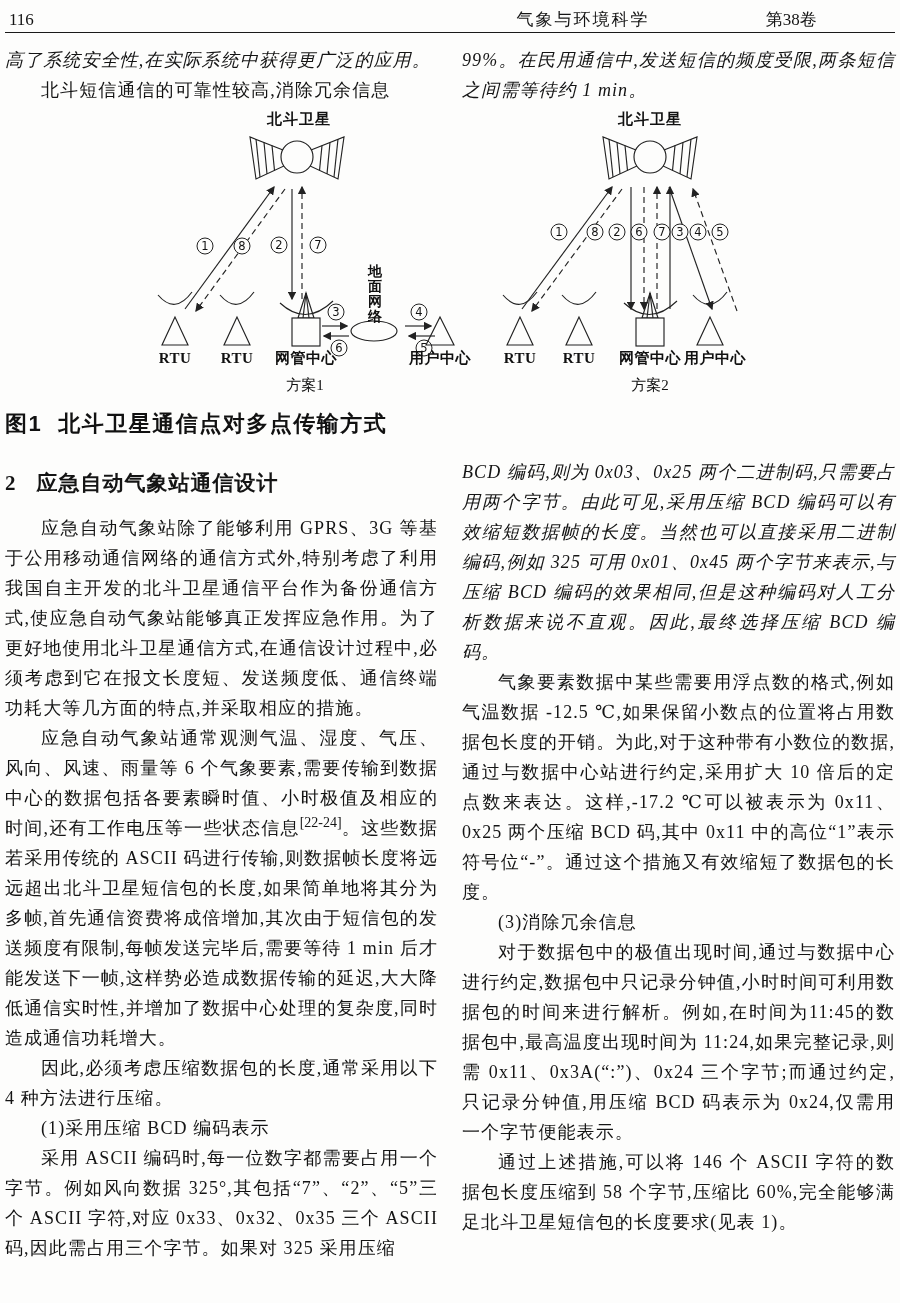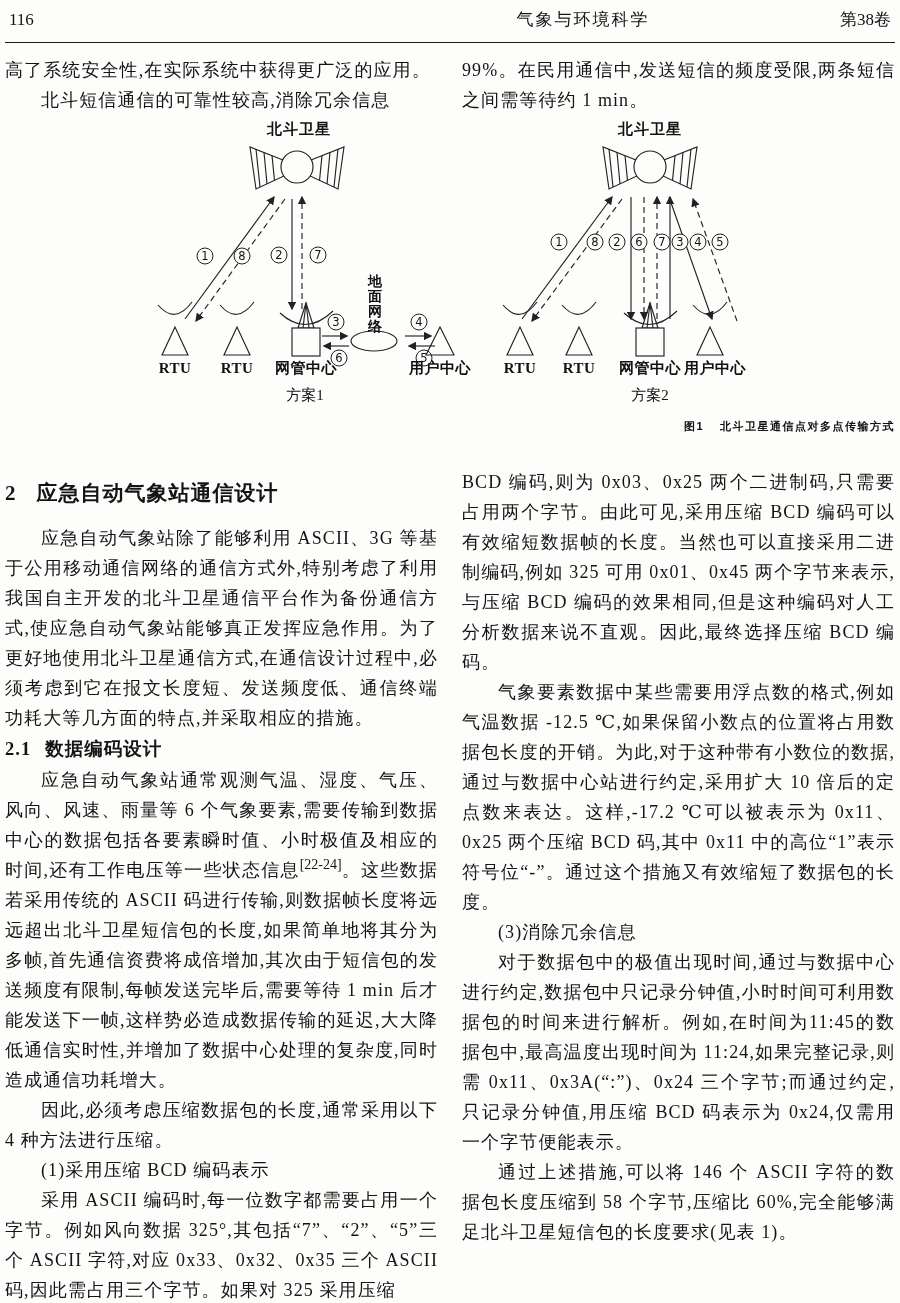--- a/index.html
+++ b/index.html
@@ -6,50 +6,50 @@
   body{
     width:900px;height:1303px;background:#fdfdfc;color:#141414;
     font-family:"Liberation Serif","DejaVu Serif",serif;
     overflow:hidden;
   }
   .page{padding:4px 5px 0 5px;box-sizing:border-box;}
 
   
   .page-head{
     display:flex;align-items:baseline;
-    font-size:17px;padding:4px 4px 11px 4px;
+    font-size:17px;padding:4px 4px 1px 4px;
     border-bottom:1.6px solid #1a1a1a;
     gap:42px;
   }
   .page-head .pno{flex:1;text-align:left;}
   .page-head .jtitle{flex:2;text-align:right;letter-spacing:2px;}
-  .page-head .vol{flex:1;text-align:right;}
+  .page-head .vol{flex:1;text-align:center;}
 
   
   .cols{display:flex;gap:24px;}
   .col{
     flex:1;min-width:0;
     font-size:18px;line-height:30px;letter-spacing:1.1px;
     text-align:justify;text-justify:inter-ideograph;
   }
   .col p{margin:0;}
   p.indent{text-indent:2em;}
-  p.noindent{text-indent:0;}
+  p.noindent{text-indent:0;font-style:italic;}
   sup.ref{font-size:14px;letter-spacing:0;vertical-align:super;line-height:0;}
 
   .top-cols{margin-top:12px;}
   .main-cols{margin-top:20px;}
 
   
   figure.fig{margin:4px 0 0 0;position:relative;height:328px;}
   svg.figsvg{position:absolute;left:142px;top:0;}
   figcaption{
-    position:absolute;left:0;right:0;top:300px;text-align:right;
+    position:absolute;left:0;right:0;top:300px;text-align:left;
     font-family:"Liberation Sans","DejaVu Sans",sans-serif;
-    font-weight:bold;font-size:11px;letter-spacing:1.5px;color:#111;
+    font-weight:bold;font-size:22px;letter-spacing:1.5px;color:#111;
   }
   figcaption .capgap{margin-left:16px;}
 
   
   h2.sec{
     font-family:"Liberation Sans","DejaVu Sans",sans-serif;
     font-size:21px;font-weight:bold;letter-spacing:1px;
     margin:12px 0 16px 0;line-height:28px;
   }
   h2.sec .secnum{margin-right:20px;font-family:"Liberation Serif","DejaVu Serif",serif;}
@@ -276,24 +276,21 @@
     <figcaption>
       <span>图1</span><span class="capgap">北斗卫星通信点对多点传输方式</span>
     </figcaption>
   </figure>
 
   <div class="cols main-cols">
     <div class="col">
       <h2 class="sec">
         <span class="secnum">2</span><span>应急自动气象站通信设计</span>
       </h2>
-      <p class="indent">应急自动气象站除了能够利用 ASCII、3G 等基于公用移动通信网络的通信方式外,特别考虑了利用我国自主开发的北斗卫星通信平台作为备份通信方式,使应急自动气象站能够真正发挥应急作用。为了更好地使用北斗卫星通信方式,在通信设计过程中,必须考虑到它在报文长度短、发送频度低、通信终端功耗大等几方面的特点,并采取相应的措施。</p>
-      <h3 class="subsec">
-        <span class="secnum">2.1</span><span>数据编码设计</span>
-      </h3>
+      <p class="indent">应急自动气象站除了能够利用 GPRS、3G 等基于公用移动通信网络的通信方式外,特别考虑了利用我国自主开发的北斗卫星通信平台作为备份通信方式,使应急自动气象站能够真正发挥应急作用。为了更好地使用北斗卫星通信方式,在通信设计过程中,必须考虑到它在报文长度短、发送频度低、通信终端功耗大等几方面的特点,并采取相应的措施。</p>
       <p class="indent"><span>应急自动气象站通常观测气温、湿度、气压、风向、风速、雨量等 6 个气象要素,需要传输到数据中心的数据包括各要素瞬时值、小时极值及相应的时间,还有工作电压等一些状态信息</span><sup class="ref">[22-24]</sup><span>。这些数据若采用传统的 ASCII 码进行传输,则数据帧长度将远远超出北斗卫星短信包的长度,如果简单地将其分为多帧,首先通信资费将成倍增加,其次由于短信包的发送频度有限制,每帧发送完毕后,需要等待 1 min 后才能发送下一帧,这样势必造成数据传输的延迟,大大降低通信实时性,并增加了数据中心处理的复杂度,同时造成通信功耗增大。</span></p>
       <p class="indent">因此,必须考虑压缩数据包的长度,通常采用以下 4 种方法进行压缩。</p>
       <p class="indent">(1)采用压缩 BCD 编码表示</p>
       <p class="indent">采用 ASCII 编码时,每一位数字都需要占用一个字节。例如风向数据 325°,其包括“7”、“2”、“5”三个 ASCII 字符,对应 0x33、0x32、0x35 三个 ASCII 码,因此需占用三个字节。如果对 325 采用压缩</p>
     </div>
     <div class="col">
       <p class="noindent">BCD 编码,则为 0x03、0x25 两个二进制码,只需要占用两个字节。由此可见,采用压缩 BCD 编码可以有效缩短数据帧的长度。当然也可以直接采用二进制编码,例如 325 可用 0x01、0x45 两个字节来表示,与压缩 BCD 编码的效果相同,但是这种编码对人工分析数据来说不直观。因此,最终选择压缩 BCD 编码。</p>
       <p class="indent">气象要素数据中某些需要用浮点数的格式,例如气温数据 -12.5 ℃,如果保留小数点的位置将占用数据包长度的开销。为此,对于这种带有小数位的数据,通过与数据中心站进行约定,采用扩大 10 倍后的定点数来表达。这样,-17.2 ℃可以被表示为 0x11、0x25 两个压缩 BCD 码,其中 0x11 中的高位“1”表示符号位“-”。通过这个措施又有效缩短了数据包的长度。</p>
       <p class="indent">(3)消除冗余信息</p>
       <p class="indent">对于数据包中的极值出现时间,通过与数据中心进行约定,数据包中只记录分钟值,小时时间可利用数据包的时间来进行解析。例如,在时间为11:45的数据包中,最高温度出现时间为 11:24,如果完整记录,则需 0x11、0x3A(“:”)、0x24 三个字节;而通过约定,只记录分钟值,用压缩 BCD 码表示为 0x24,仅需用一个字节便能表示。</p>

